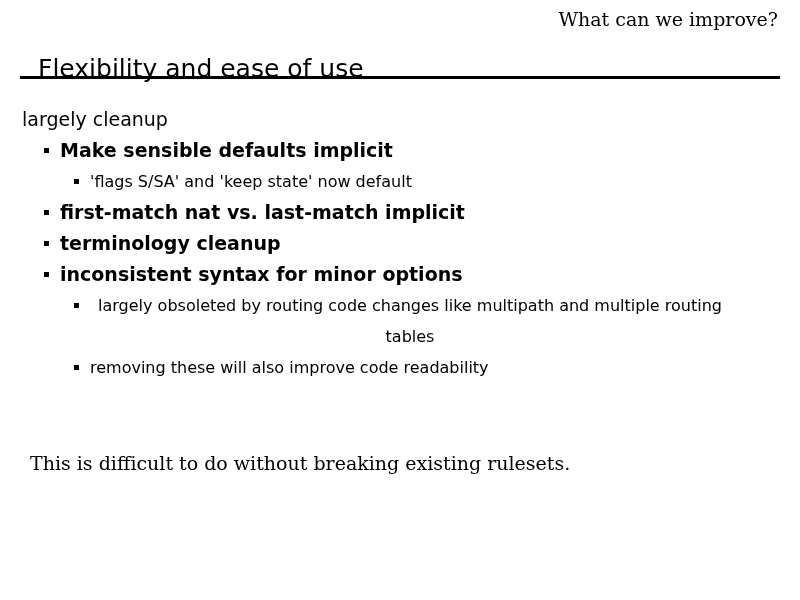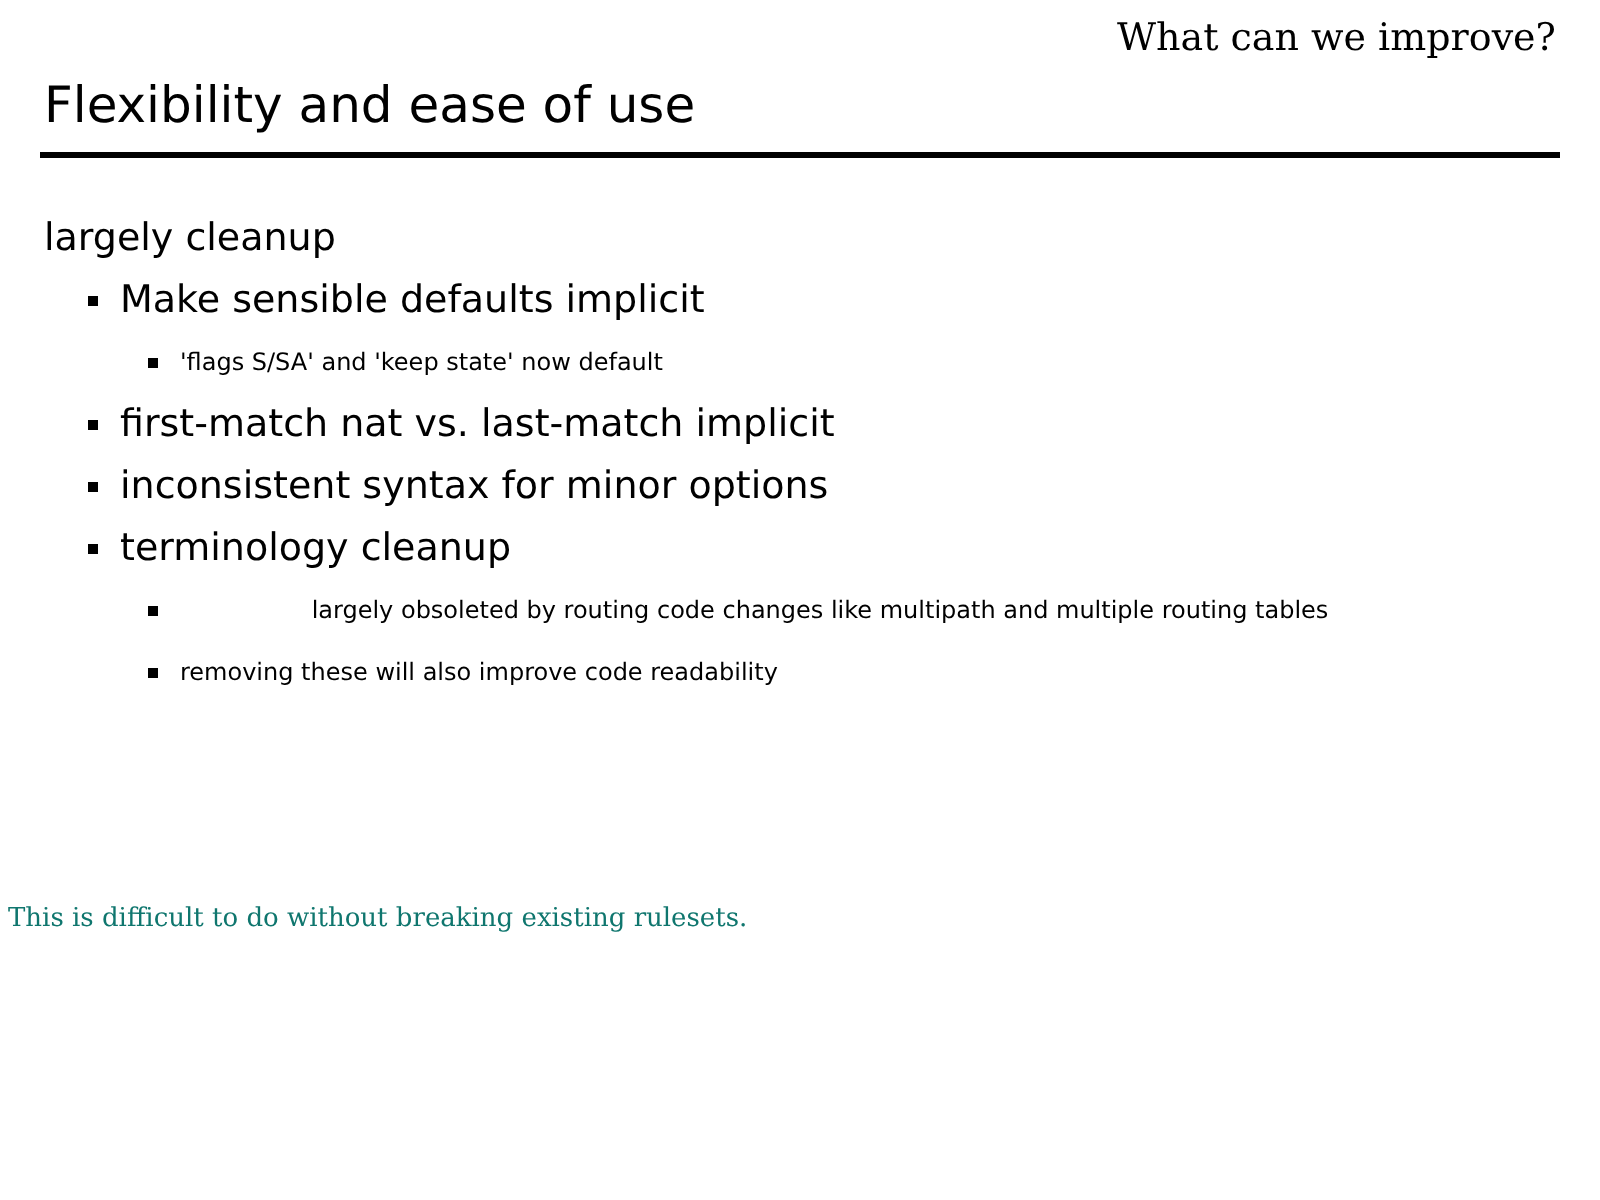--- a/index.html
+++ b/index.html
@@ -30,21 +30,21 @@
     white-space: nowrap;
   }
   .slide-title {
     position: absolute;
     top: 38px;
     left: 22px;
     font-size: 25px;
     font-family: "DejaVu Sans", sans-serif;
     color: #000000;
     font-weight: normal;
-    margin: 0;
+    margin: 16px;
     white-space: nowrap;
   }
   .title-rule {
     position: absolute;
     top: 76px;
     left: 20px;
     width: 760px;
     height: 3px;
     background: #000000;
   }
@@ -59,23 +59,24 @@
     line-height: 31px;
     margin: 0 0 0 0;
     padding: 0;
   }
   .lvl1 {
     font-size: 19px;
     line-height: 31px;
     margin: 0;
     padding-left: 22px;
     position: relative;
+    font-weight: bold;
   }
   .lvl2 {
-    font-size: 12px;
+    font-size: 16px;
     line-height: 31px;
     margin: 0;
     padding-left: 52px;
     position: relative;
   }
   .lvl1 .bullet {
     position: absolute;
     left: 22px;
     top: 13px;
     width: 5px;
@@ -96,24 +97,24 @@
   }
   .lvl2.wrap .txt {
     display: block;
     padding-left: 16px;
     max-width: 640px;
     text-align: center;
   }
   .closing {
     position: absolute;
     top: 452px;
-    left: 4px;
-    font-size: 13px;
+    left: 30px;
+    font-size: 19px;
     font-family: "DejaVu Serif", serif;
-    color: #0f766e;
+    color: #000000;
   }
 </style>
 </head>
 <body>
 
 <div class="slide">
 
   <div class="header-note">What can we improve?</div>
 
   <h1 class="slide-title">Flexibility and ease of use</h1>
@@ -136,26 +137,26 @@
       <span class="txt">'flags S/SA' and 'keep state' now default</span>
     </div>
 
     <div class="lvl1">
       <span class="bullet"></span>
       <span class="txt">first-match nat vs. last-match implicit</span>
     </div>
 
     <div class="lvl1">
       <span class="bullet"></span>
-      <span class="txt">inconsistent syntax for minor options</span>
+      <span class="txt">terminology cleanup</span>
     </div>
 
     <div class="lvl1">
       <span class="bullet"></span>
-      <span class="txt">terminology cleanup</span>
+      <span class="txt">inconsistent syntax for minor options</span>
     </div>
 
 
     <div class="lvl2 wrap">
       <span class="bullet"></span>
       <span class="txt">largely obsoleted by routing code changes like multipath and multiple routing tables</span>
     </div>
 
     <div class="lvl2">
       <span class="bullet"></span>

